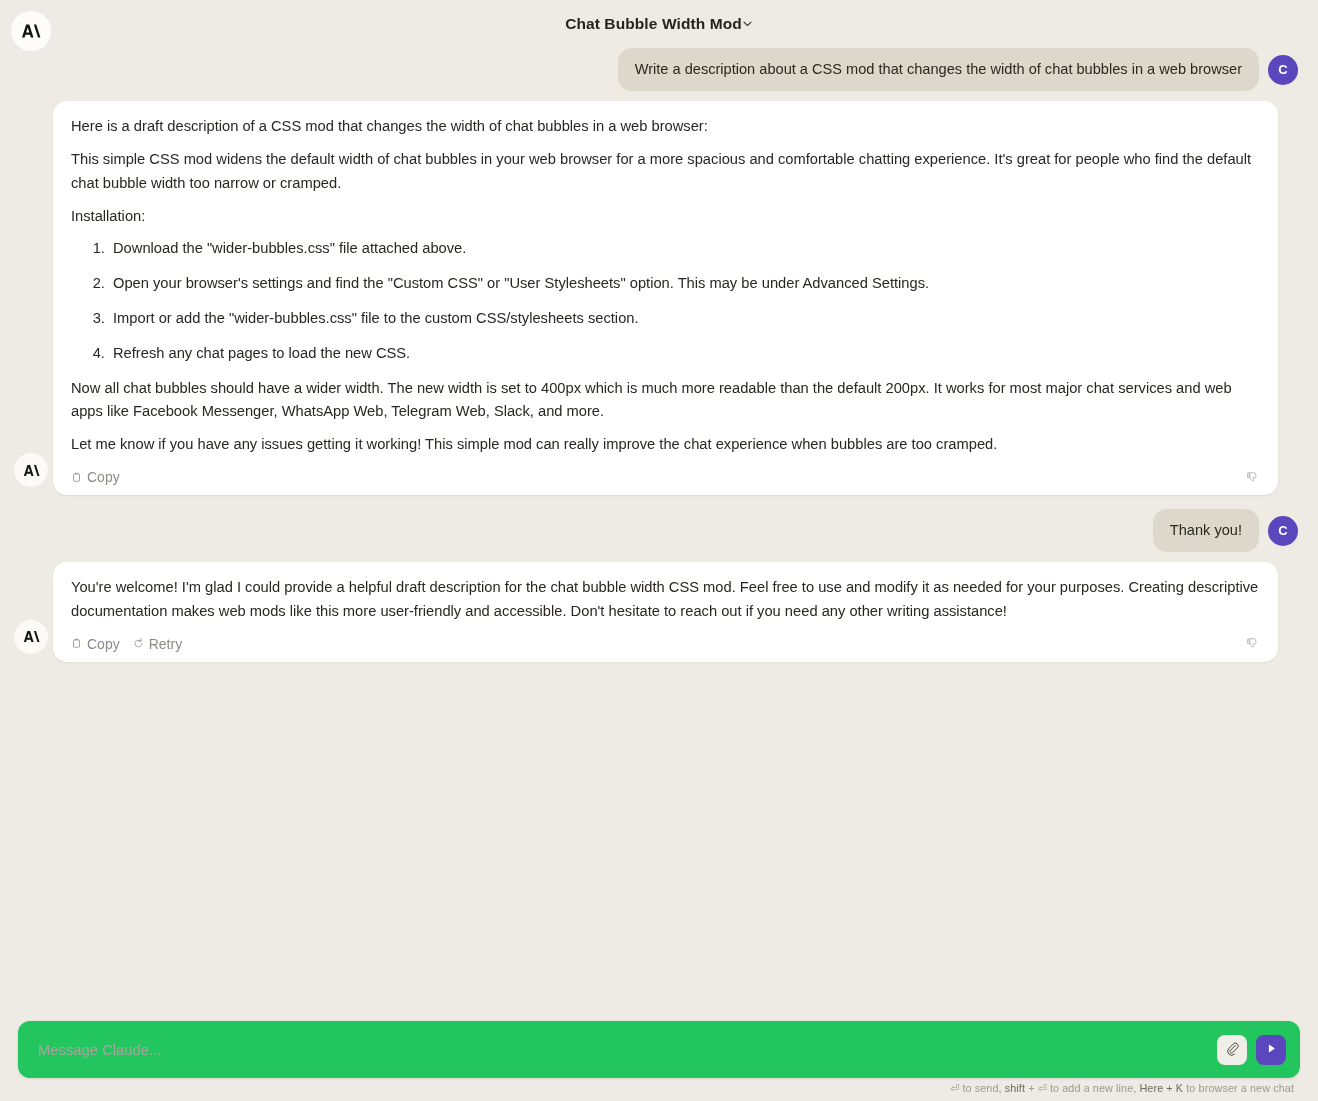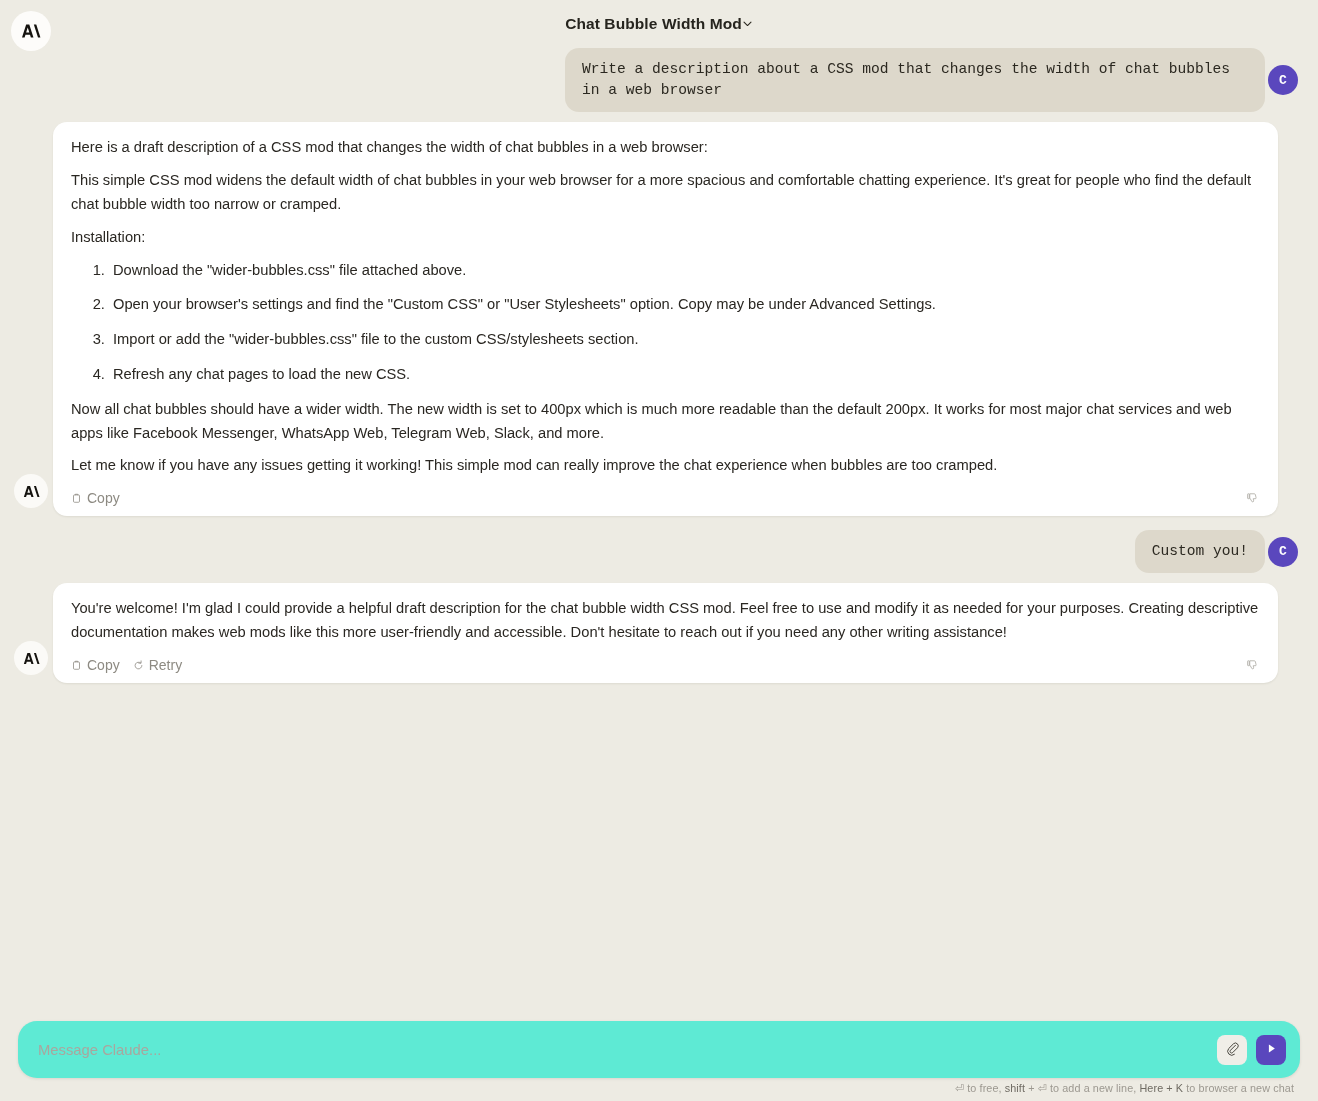--- a/index.html
+++ b/index.html
@@ -53,21 +53,21 @@
     letter-spacing: 0.1px;
   }
   .chevron { display: block; }
 
   
   .conversation {
     padding: 0 20px 0 20px;
   }
 
   .row { display: flex; width: 100%; }
-  .row.user { justify-content: flex-end; align-items: center; gap: 3px; font-family: Liberation Mono, monospace; }
+  .row.user { justify-content: flex-end; align-items: center; gap: 9px; }
   .row.assistant { align-items: flex-end; gap: 0; }
 
   
   .user-bubble {
     background: #ddd8cb;
     border-radius: 14px;
     padding: 11px 17px;
     font-size: 14.6px;
     line-height: 1.45;
     color: #2b2820;
@@ -167,22 +167,22 @@
   
   .composer-area {
     position: absolute;
     left: 0;
     right: 0;
     bottom: 0;
     padding: 0 18px 6px 18px;
   }
   .composer {
     position: relative;
-    background: #5eead4;
-    border-radius: 19px;
+    background: #22c55e;
+    border-radius: 12px;
     box-shadow: 0 1px 3px rgba(60,50,30,0.11);
     height: 57px;
     display: flex;
     align-items: center;
     padding: 0 14px 0 20px;
   }
   .composer-input {
     flex: 1;
     border: none;
     outline: none;
@@ -271,21 +271,21 @@
         </svg>
       </div>
 
       <div class="assistant-card">
         <p>Here is a draft description of a CSS mod that changes the width of chat bubbles in a web browser:</p>
         <p>This simple CSS mod widens the default width of chat bubbles in your web browser for a more spacious and comfortable chatting experience. It's great for people who find the default chat bubble width too narrow or cramped.</p>
         <p>Installation:</p>
 
         <ol>
           <li>Download the "wider-bubbles.css" file attached above.</li>
-          <li>Open your browser's settings and find the "Custom CSS" or "User Stylesheets" option. Copy may be under Advanced Settings.</li>
+          <li>Open your browser's settings and find the "Custom CSS" or "User Stylesheets" option. This may be under Advanced Settings.</li>
           <li>Import or add the "wider-bubbles.css" file to the custom CSS/stylesheets section.</li>
           <li>Refresh any chat pages to load the new CSS.</li>
         </ol>
 
         <p>Now all chat bubbles should have a wider width. The new width is set to 400px which is much more readable than the default 200px. It works for most major chat services and web apps like Facebook Messenger, WhatsApp Web, Telegram Web, Slack, and more.</p>
         <p>Let me know if you have any issues getting it working! This simple mod can really improve the chat experience when bubbles are too cramped.</p>
 
         <div class="msg-actions">
           <div class="actions-left">
             <button class="action-btn">
@@ -305,21 +305,21 @@
             </svg>
           </button>
         </div>
       </div>
     </div>
   </div>
 
   <div class="sp-14"></div>
 
   <div class="row user">
-    <div class="user-bubble">Custom you!</div>
+    <div class="user-bubble">Thank you!</div>
     <div class="avatar-user">C</div>
   </div>
 
   <div class="sp-10"></div>
 
   <div class="row assistant">
     <div class="assistant-wrap">
       <div class="avatar-assistant">
         <svg width="17" height="17" viewBox="0 0 24 24" aria-hidden="true">
           <path d="M6.2 4.2 L1.2 19.8 H4.3 L5.35 16.5 H10.8 L11.85 19.8 H14.95 L9.95 4.2 Z M6.15 13.9 L8.08 7.9 L10.0 13.9 Z" fill="#15130f"></path>
@@ -382,15 +382,15 @@
         <span>
           <svg width="13" height="13" viewBox="0 0 14 14" aria-hidden="true">
             <path d="M4.2 2.6 L10.6 7.0 L4.2 11.4 Z" fill="#ffffff"></path>
           </svg>
         </span>
       </button>
     </div>
   </div>
 
   <div class="composer-hint">
-    <span class="kbd-glyph">⏎</span><span> to free, </span><b>shift</b><span> + </span><span class="kbd-glyph">⏎</span><span> to add a new line, </span><b>Here + K</b><span> to browser a new chat</span>
+    <span class="kbd-glyph">⏎</span><span> to send, </span><b>shift</b><span> + </span><span class="kbd-glyph">⏎</span><span> to add a new line, </span><b>Here + K</b><span> to browser a new chat</span>
   </div>
 </div>
 
 </body></html>

